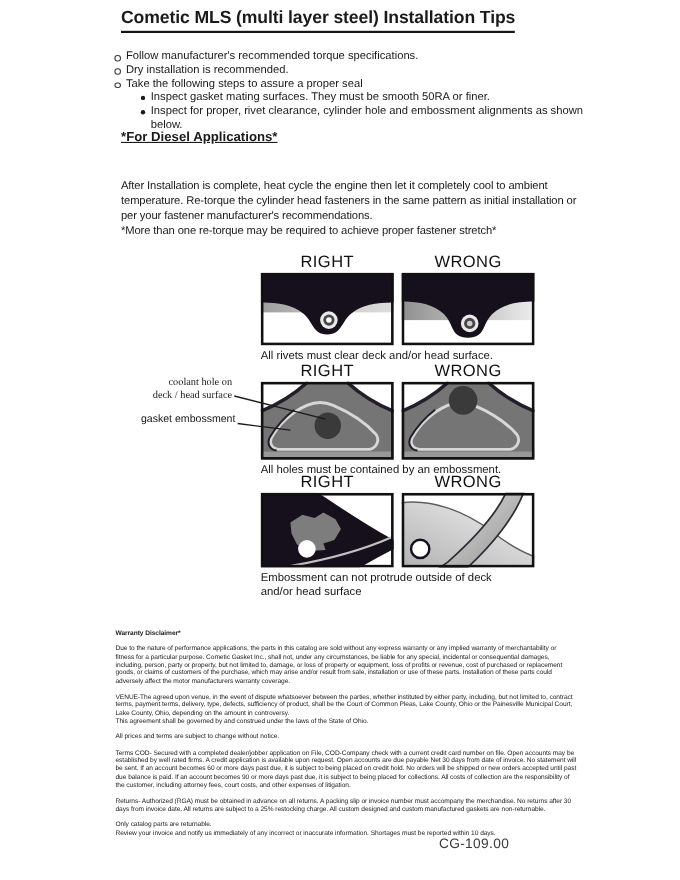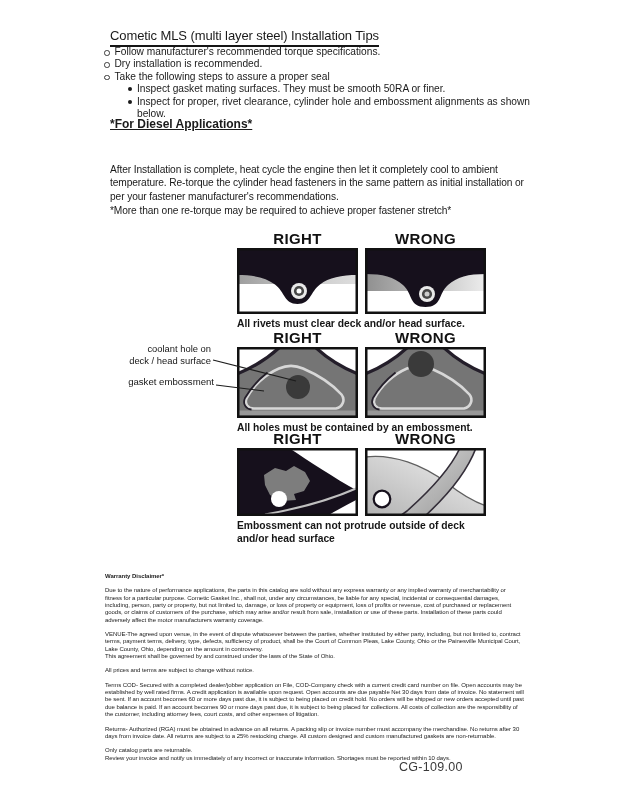--- a/index.html
+++ b/index.html
@@ -1,45 +1,45 @@
 <!DOCTYPE html>
 <html><head>
 <meta charset="utf-8">
 <style>
   html,body { margin:0; padding:0; background:#ffffff; }
   .page {
     position:relative; width:618px; height:800px; background:#ffffff;
     font-family:"Liberation Sans", sans-serif; color:#1a1a1a; overflow:hidden;
   }
-  .title { position:absolute; left:110px; top:28px; font-size:13px; font-weight:normal; letter-spacing:-0.1px; }
+  .title { position:absolute; left:110px; top:8px; font-size:16px; font-weight:bold; letter-spacing:-0.1px; }
   .title .tspan { display:inline-block; border-bottom:2px solid #151515; padding-bottom:2px; }
 
   .tips { position:absolute; left:104px; top:46px; width:440px; font-size:10.2px; line-height:12.4px; }
   .b { display:flex; align-items:flex-start; }
   .b.l2 { margin-left:24px; }
   .mk { flex:0 0 auto; width:3.5px; height:3.5px; border-radius:50%; margin:4px 5px 0 0; }
   .mk.open { border:1px solid #3c3c3c; }
   .mk.fill { width:4px; height:4px; background:#1a1a1a; }
 
   .diesel-h { position:absolute; left:110px; top:117px; font-size:12px; font-weight:bold;text-decoration:underline; }
   .bodyp { position:absolute; left:110px; width:424px; font-size:10.2px; line-height:13.4px; letter-spacing:-0.1px; }
   .p1 { top:134px; } .p2 { top:163px; } .notep { top:204px; }
 
-  .figrow { position:absolute; left:237px; width:271px;font-weight:bold; }
+  .figrow { position:absolute; left:237px; width:271px; }
   #fig1 { top:230px; } #fig2 { top:329px; } #fig3 { top:430px; }
   .labels { display:flex; width:249px; }
   .labels div { width:121px; text-align:center; font-size:15px; letter-spacing:0.4px; color:#111; }
   .labels div + div { margin-left:7px; }
   .boxes { display:flex; margin-top:1px; }
   .boxes svg { display:block; }
   .boxes svg + svg { margin-left:7px; }
   .caption { margin-top:3px; font-size:10.3px; color:#161616; white-space:pre-line; line-height:13px; }
 
   .ann { position:absolute; text-align:right; font-size:9.4px; line-height:11.6px; color:#161616; }
-  #ann1 { left:84px; top:343px; width:127px; }
+  #ann1 { left:84px; top:343px; width:127px;font-family:Liberation Serif, serif; }
   #ann2 { left:84px; top:376px; width:130px; font-size:9.6px; }
   .leader-overlay { position:absolute; left:0; top:0; width:618px; height:800px; z-index:3; pointer-events:none; }
 
   .legal { position:absolute; left:105px; top:573px; width:419px; font-size:6px; line-height:7.35px; color:#222222; letter-spacing:-0.05px; }
   .legal h4 { font-size:6px; margin:0 0 7px 0; font-weight:bold; }
   .legal p { margin:0 0 7px 0; white-space:pre-line; }
 
   .code { position:absolute; left:387px; top:760px; font-size:12.5px; color:#3a3a3a; letter-spacing:0.3px;margin-left:12px; }
 </style>
 </head>

